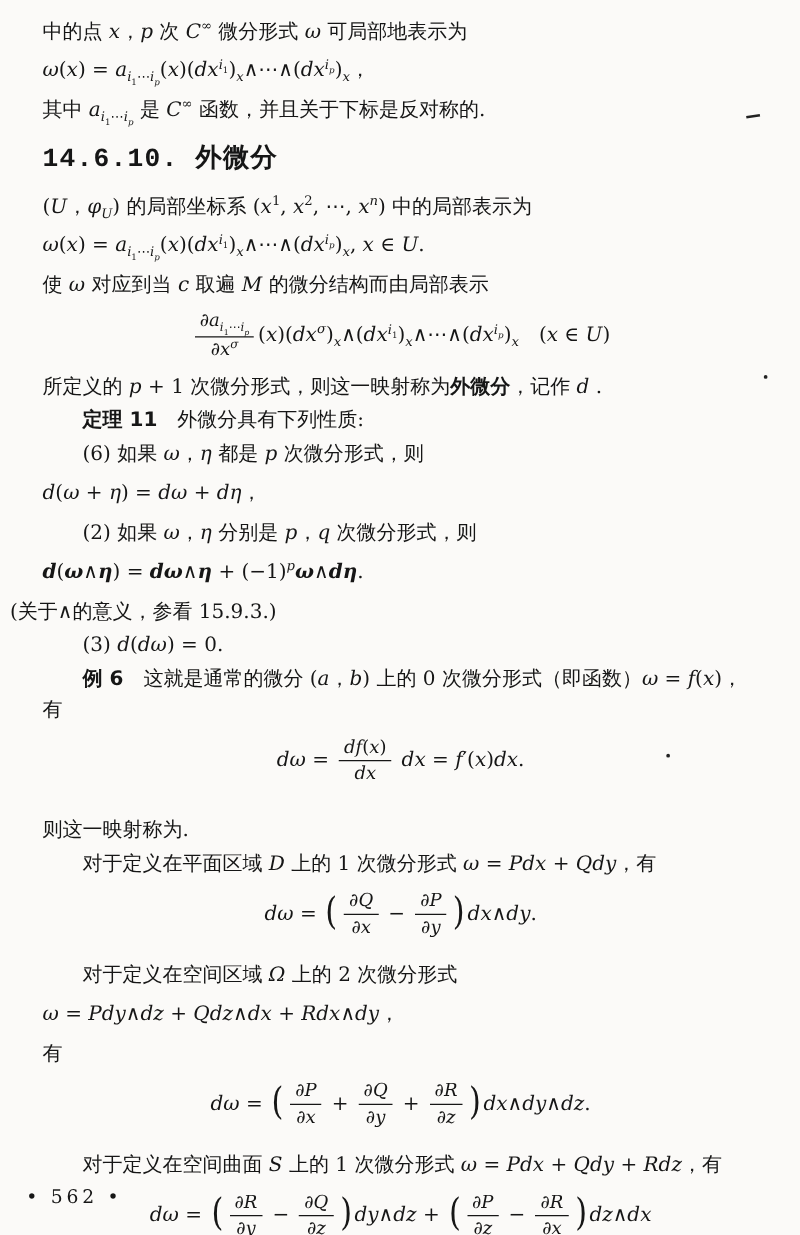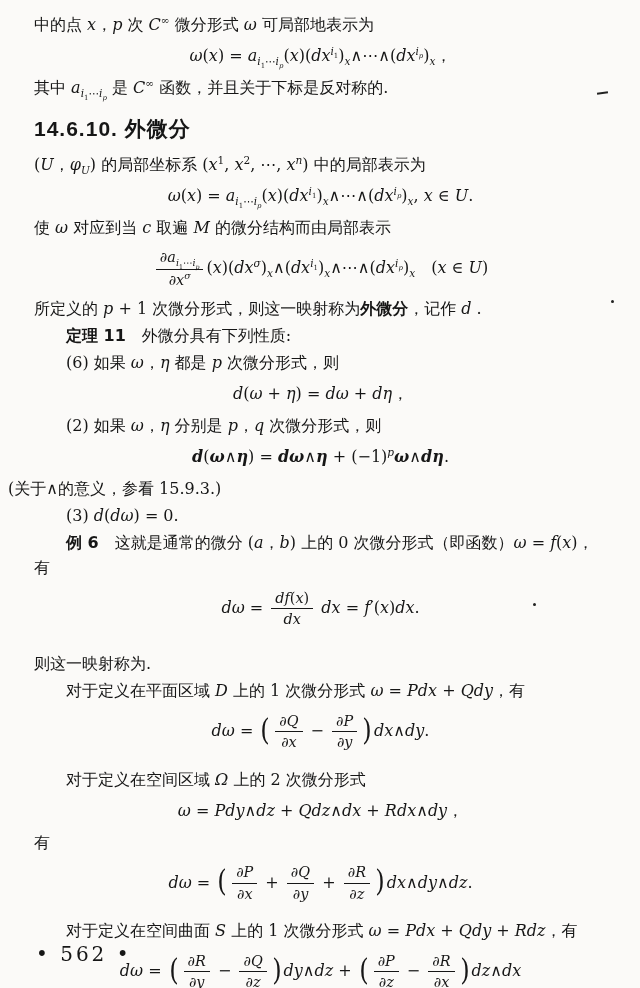--- a/index.html
+++ b/index.html
@@ -12,27 +12,27 @@
   #page{
     position:absolute;inset:0;
     padding:10px 33px 0 34px;
     box-sizing:border-box;
   }
   
   .p{line-height:25px;margin-top:2px;}
   .p-indent{line-height:25px;margin-top:2px;text-indent:2em;}
   .p-outdent{line-height:25px;margin-top:2px;margin-left:-26px;}
   .formula{
-    text-align:center;margin:4px 0;line-height:30px;white-space:nowrap;
+    text-align:left;margin:4px 0;line-height:30px;white-space:nowrap;
   }
   .formula-tall{
     text-align:center;margin:5px 0;line-height:46px;white-space:nowrap;
   }
   .heading{
-    font-family:Liberation Sans, sans-serif;
+    font-family:Liberation Mono, monospace;
     font-weight:700;font-size:21px;line-height:26px;
     margin:16px 0 10px 0;letter-spacing:1px;
   }
   .gap-md{margin-top:12px;}
   .gap-lg{margin-top:20px;}
   
   .tk-r{font-style:normal;}
   .tk-i{font-style:italic;}
   .tk-b{font-weight:700;font-family:"DejaVu Sans","Liberation Sans",sans-serif;}
   .tk-bi{font-weight:700;font-style:italic;}
@@ -43,22 +43,22 @@
     font-size:90%;margin:0 3px;line-height:1.12;
   }
   .frac .num{display:block;border-bottom:1.5px solid #161616;padding:0 4px 2px 4px;}
   .frac .den{display:block;padding-top:2px;}
   .bigp{
     display:inline-block;font-size:190%;font-weight:400;
     vertical-align:middle;position:relative;top:-2px;margin:0 1px;
     transform:scaleX(.8);
   }
   #footer{
-    position:absolute;left:36px;bottom:22px;
-    font-size:20px;letter-spacing:3px;
+    position:absolute;left:21px;bottom:22px;
+    font-size:15px;letter-spacing:3px;
   }
   .artifact{position:absolute;background:#222;}
   #artifact-1{width:11px;height:2px;right:32px;top:92px;transform:rotate(-8deg);}
   #artifact-2{width:3px;height:3px;right:26px;top:300px;border-radius:50%;}
   #artifact-3{width:3px;height:3px;right:104px;top:603px;border-radius:50%;}
 </style>
 </head>
 <body>
 
 <div id="page">

